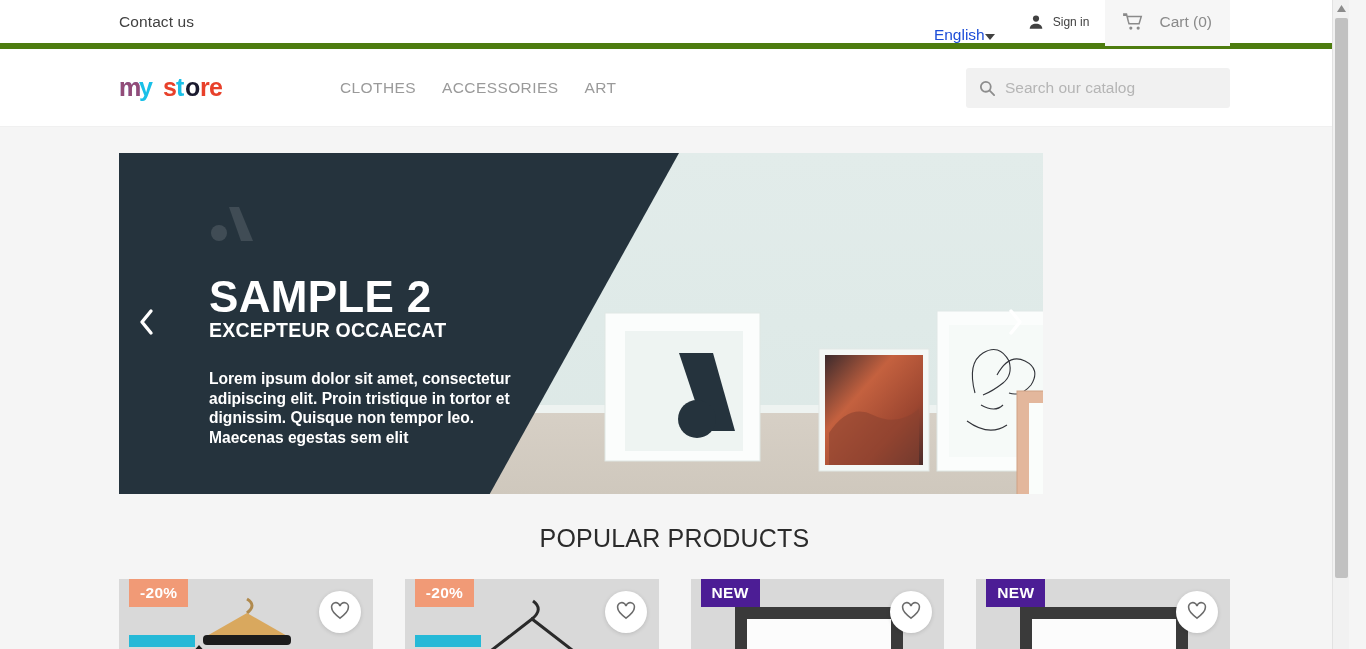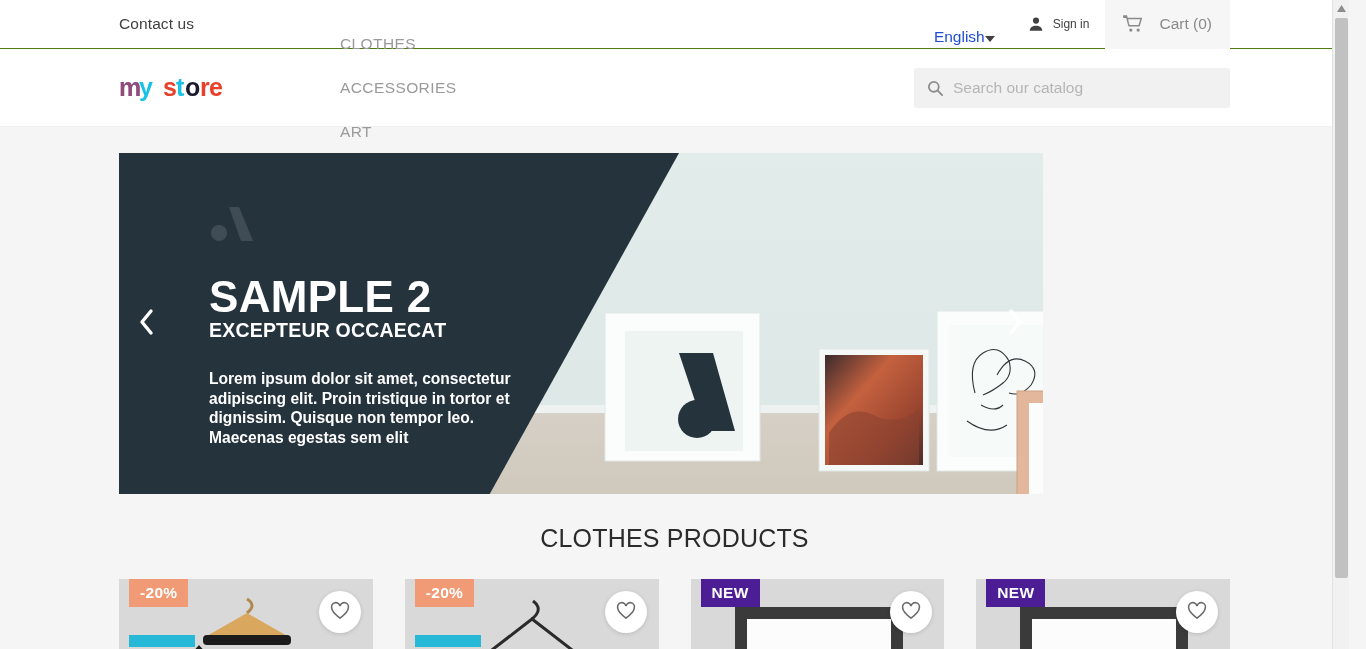--- a/index.html
+++ b/index.html
@@ -7,21 +7,21 @@
     width: 1366px; height: 649px;
     overflow: hidden;
     background: #f5f5f5;
     font-family: "Liberation Sans", sans-serif;
     color: #7a7a7a;
   }
   .viewport { position: relative; width: 1349px; height: 649px; overflow: hidden; background:#f5f5f5; }
 
   
   .topbar {
-    height: 49px; background: #fff; border-bottom: 1px solid #4d7c0f;
+    height: 49px; background: #fff; border-bottom: 6px solid #4d7c0f;
     display: flex; align-items: center; position: relative;
   }
   .contact-link {
     margin-left: 119px; font-size: 15.5px; color: #414141;
     letter-spacing: .1px; cursor: pointer;
   }
   .topbar-right {
     margin-left: auto; display: flex; align-items: stretch; height: 49px;
     padding-right: 119px;
   }
@@ -43,28 +43,28 @@
   }
   .icon-svg { display:block; }
 
   
   .header {
     height: 78px; background: #fff; display: flex; align-items: center;
     position: relative; border-bottom: 1px solid #f0f0f0;
   }
   .logo { margin-left: 119px; display: flex; align-items: center; cursor: pointer; }
   .logo svg { display: block; }
-  .mainmenu { display: flex; gap: 26px; margin-left: 113px; flex-direction: column; }
+  .mainmenu { display: flex; gap: 26px; margin-left: 113px; }
   .mainmenu a {
     font-size: 15.5px; color: #9a9a9a; text-decoration: none;
     letter-spacing: .4px; cursor: pointer;
   }
   .searchbox {
     margin-left: auto; margin-right: 119px;
-    width: 316px; height: 40px; background: #f1f1f1; border-radius: 3px;
+    width: 264px; height: 40px; background: #f1f1f1; border-radius: 3px;
     display: flex; align-items: center; padding: 0 12px; gap: 9px;
   }
   .searchbox input {
     border: 0; outline: 0; background: transparent; width: 100%;
     font-family: "Liberation Sans", sans-serif; font-size: 15.5px; color: #6c6c6c;
   }
   .searchbox input::placeholder { color: #b5b5b5; }
 
   
   .slider-wrap { padding: 26px 119px 0 119px; }
@@ -307,21 +307,21 @@
         <span>
           <svg width="22" height="32" viewBox="0 0 22 32" fill="none" stroke="#ffffff" stroke-width="3.4" stroke-linecap="round" stroke-linejoin="round">
             <polyline points="7,5 16,16 7,27"></polyline>
           </svg>
         </span>
       </div>
 
     </div>
   </div>
 
-  <h2 class="section-title">CLOTHES PRODUCTS</h2>
+  <h2 class="section-title">POPULAR PRODUCTS</h2>
 
   <div class="products">
 
     <div class="product-card">
       <div class="product-thumb">
         <svg width="255" height="120" viewBox="0 0 255 120">
           <rect width="255" height="120" fill="#d9d9d9"></rect>
           <g fill="none" stroke="#b08a4e" stroke-width="3">
             <path d="M128 20 q10 6 0 14"></path>
           </g>

